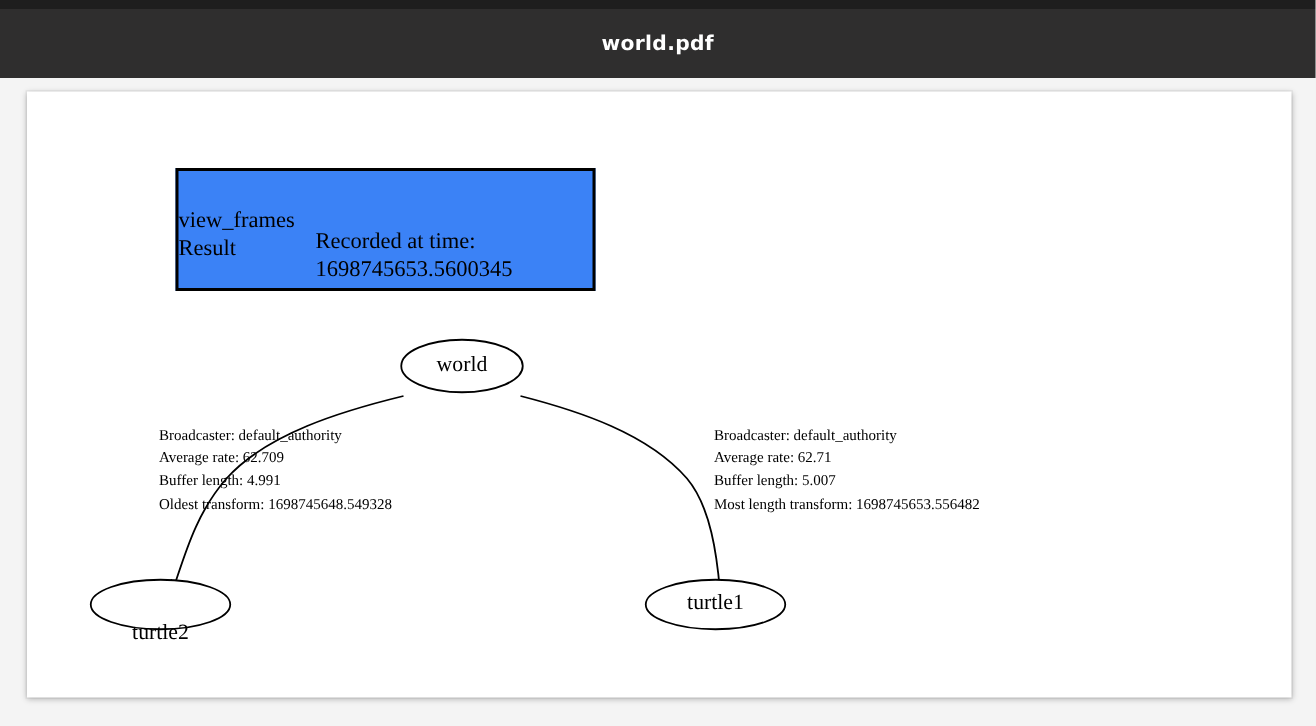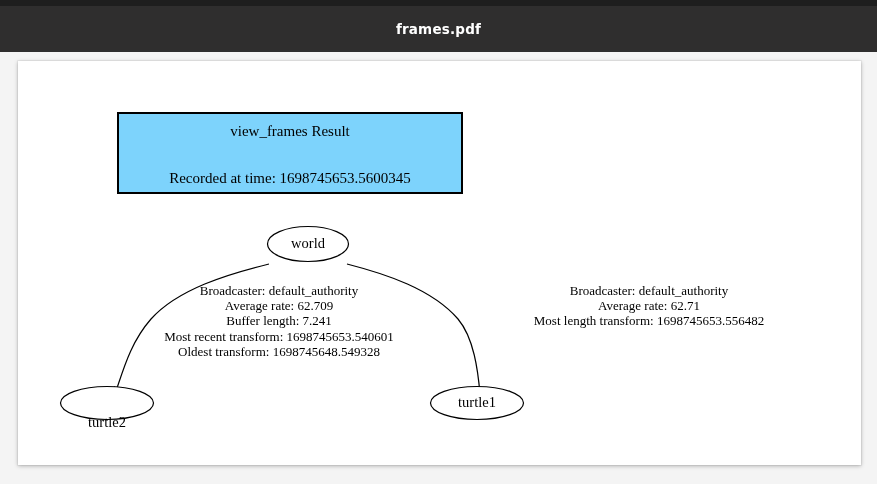--- a/index.html
+++ b/index.html
@@ -75,27 +75,27 @@
     position: absolute;
     top: 0; left: 0;
     width: 843px;
     height: 404px;
   }
 
   .result-box {
     position: absolute;
     left: 99px;
     top: 51px;
-    width: 346px;
+    width: 280px;
     height: 82px;
     border: 2px solid #000000;
-    background: #7dd3fc;
+    background: #3b82f6;
     box-sizing: border-box;
     display: flex;
-    flex-direction: column;
+    flex-direction: row;
     align-items: center;
     justify-content: flex-start;
     padding-top: 8px;
   }
   .result-box .line1 {
     font-size: 15px;
     line-height: 19px;
   }
   .result-box .line2 {
     font-size: 15px;
@@ -109,37 +109,36 @@
     text-align: center;
     white-space: nowrap;
     line-height: 1;
   }
   .node-world  { left: 249px; top: 175px; width: 82px; }
   .node-turtle2 { left: 42px; top: 354px; width: 94px; }
   .node-turtle1 { left: 412px; top: 334px; width: 94px; }
 
   .edge-label {
     position: absolute;
-    font-size: 13px;
+    font-size: 10px;
     line-height: 15.2px;
-    text-align: center;
     white-space: nowrap;
   }
   .edge-label-left  { left: 88px;  top: 222px; width: 346px; }
   .edge-label-right { left: 458px; top: 222px; width: 346px; }
 </style>
 </head>
 <body>
 
 <div class="app-window">
 
   <div class="top-strip"></div>
 
   <div class="titlebar">
-    <span class="titlebar-title">frames.pdf</span>
+    <span class="titlebar-title">world.pdf</span>
   </div>
 
   <div class="viewer-area">
 
     <div class="pdf-page">
 
       <div class="graph">
 
         <svg viewBox="0 0 843 404" xmlns="http://www.w3.org/2000/svg">
           <defs>
@@ -162,27 +161,27 @@
           <div class="line2">Recorded at time: 1698745653.5600345</div>
         </div>
 
         <div class="node-label node-world">world</div>
         <div class="node-label node-turtle2">turtle2</div>
         <div class="node-label node-turtle1">turtle1</div>
 
         <div class="edge-label edge-label-left">
           <div>Broadcaster: default_authority</div>
           <div>Average rate: 62.709</div>
-          <div>Buffer length: 7.241</div>
-          <div>Most recent transform: 1698745653.540601</div>
+          <div>Buffer length: 4.991</div>
           <div>Oldest transform: 1698745648.549328</div>
         </div>
 
         <div class="edge-label edge-label-right">
           <div>Broadcaster: default_authority</div>
           <div>Average rate: 62.71</div>
+          <div>Buffer length: 5.007</div>
           <div>Most length transform: 1698745653.556482</div>
         </div>
 
       </div>
     </div>
   </div>
 </div>
 
 </body></html>

